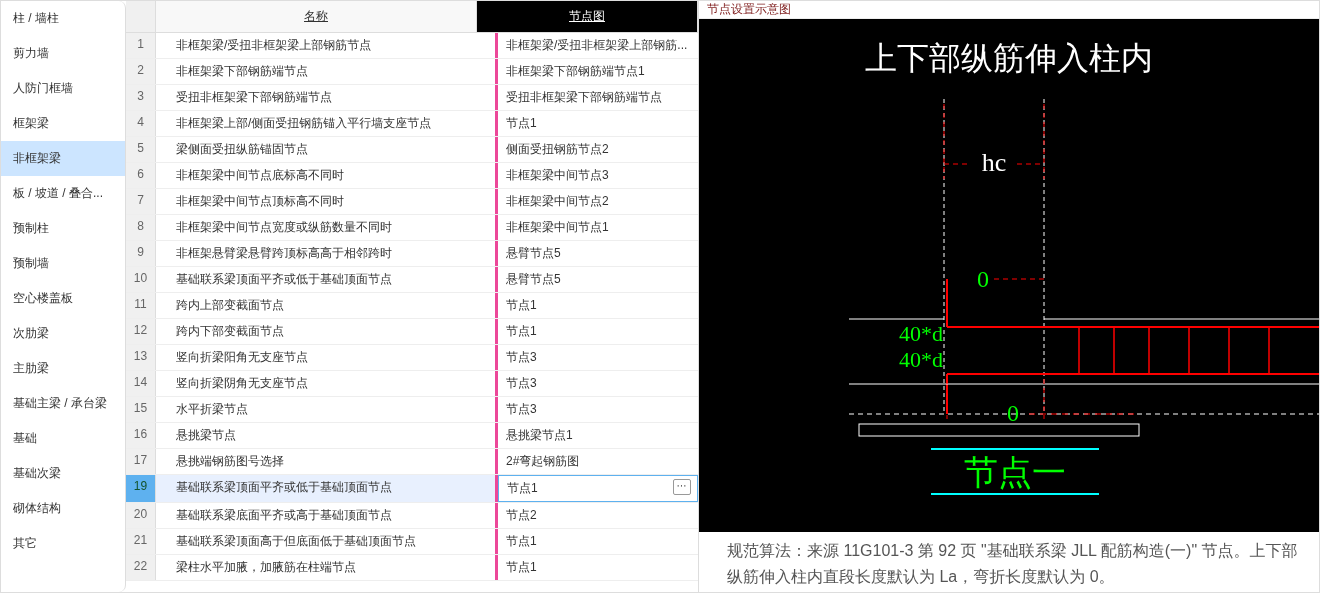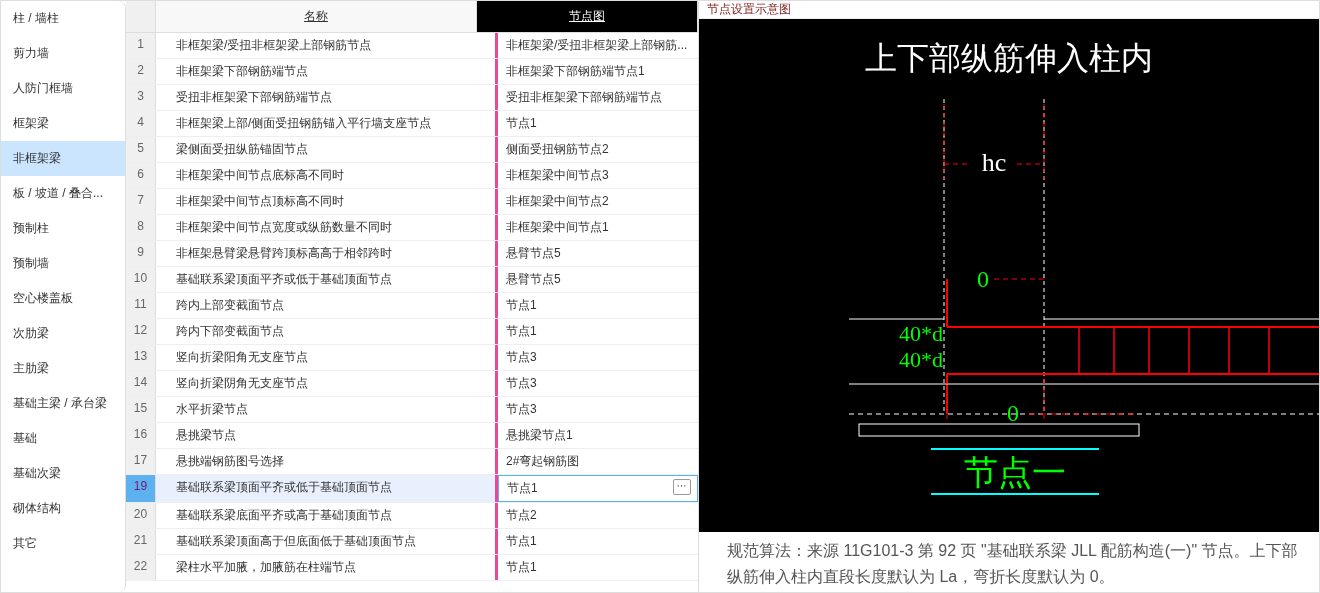--- a/index.html
+++ b/index.html
@@ -11,21 +11,21 @@
 .table-area { flex: 1; min-width: 0; display: flex; flex-direction: column; border-right: 1px solid #ddd; }
 .table-header { display: flex; background: #f5f5f5; }
 .th { padding: 7px 8px; text-align: center; border-right: 1px solid #ddd; border-bottom: 1px solid #ddd; background: #f8f8f8; text-decoration: underline; }
 .th-row { width: 30px; background: #f0f0f0; }
 .th-name { flex: 1; }
 .th-node { width: 221px; background: #000000; color: #fff; }
 .table-body { flex: 1; overflow-y: auto; }
 .tr { display: flex; border-bottom: 1px solid #eee; }
 .tr.selected .td-name, .tr.selected .td-row { background: #e8f0fe; }
 .td-row { width: 30px; text-align: center; padding: 4px 4px; background: #f0f0f0; border-right: 1px solid #ddd; color: #666; }
-.tr.selected .td-row { background: #5eb1ef; color: #701a75; }
+.tr.selected .td-row { background: #5eb1ef; color: #14532d; }
 .td-name { flex: 1; padding: 4px 20px; border-right: 3px solid #ec4899; }
 .td-node { width: 200px; padding: 4px 8px; position: relative; }
 .tr.selected .td-node { border: 1px solid #5eb1ef; background: #fff; }
 .expand-btn { position: absolute; right: 6px; top: 3px; width: 18px; height: 16px; border: 1px solid #999; background: #fff; color: #333; text-align: center; line-height: 12px; font-size: 10px; cursor: pointer; border-radius: 2px; letter-spacing: 1px; }
 .diagram-panel { width: 620px; display: flex; flex-direction: column; }
 .diagram-header { padding: 0 8px; font-size: 12px; color: #7f1d1d; border-bottom: 1px solid #eee; }
 .diagram-body { flex: 1; background: #000; position: relative; text-decoration: underline; }
 .diagram-footer { padding: 6px 8px; font-size: 16px; color: #555; line-height: 1.6; margin-left: 20px; }
 svg text { font-family: "SimSun", serif; }
 </style>

